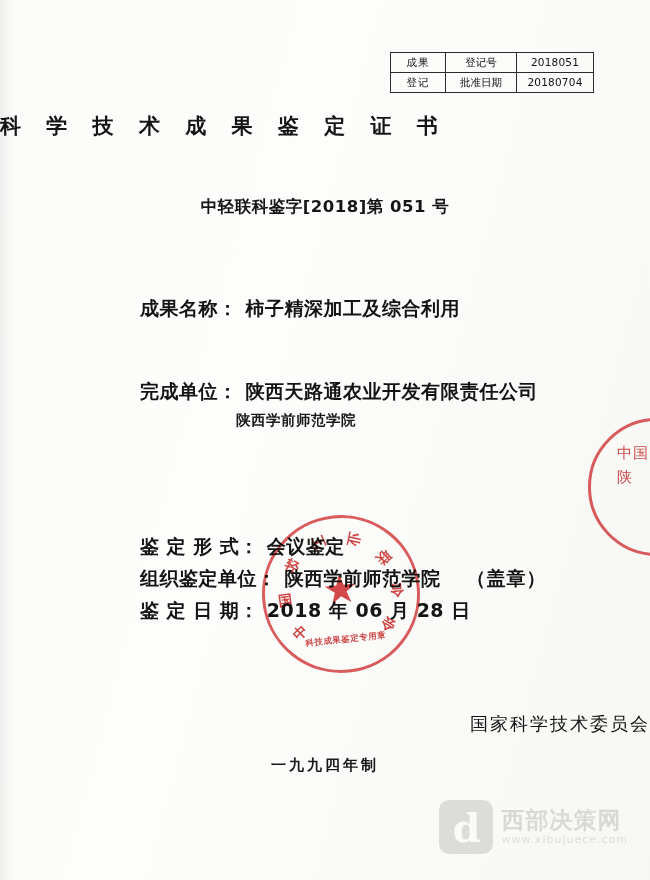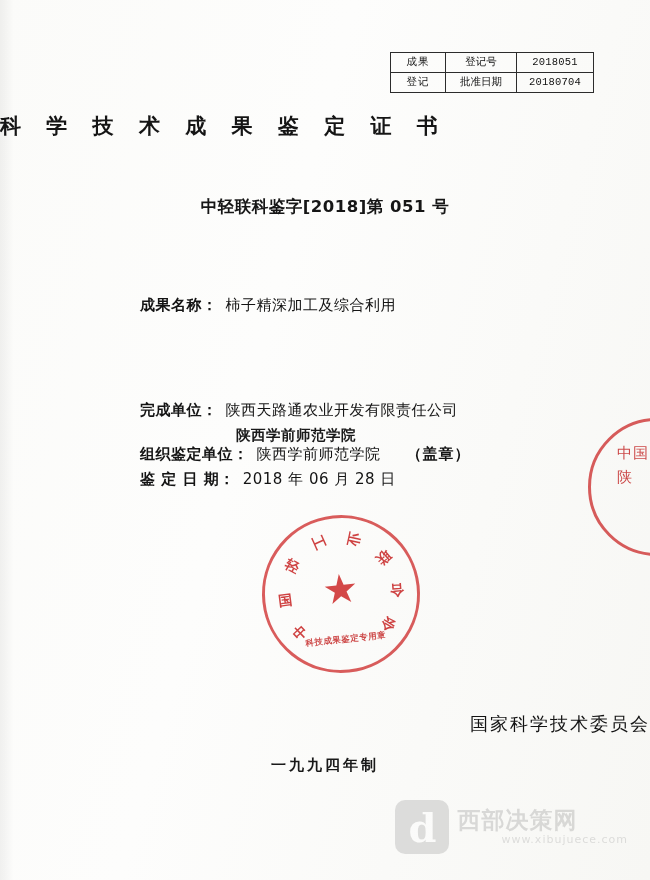--- a/index.html
+++ b/index.html
@@ -37,21 +37,20 @@
     border-collapse: collapse;
     font-size: 10.5px;
     color: #111;
   }
   .reg-table td {
     border: 1px solid #2c2c2c;
     padding: 3px 7px;
     text-align: center;
     line-height: 1.25;
     white-space: nowrap;
-    font-family: Liberation Mono, monospace;
   }
   .reg-label-merged {
     width: 40px;
     letter-spacing: 1px;
   }
   .reg-key { width: 56px; }
   .reg-val { width: 62px; letter-spacing: 0.2px; }
 
   
   .doc-title {
@@ -83,40 +82,40 @@
   .fields {
     position: absolute;
     left: 140px;
     top: 296px;
     width: 420px;
   }
   .field-row {
     display: flex;
     align-items: baseline;
     margin-bottom: 6px;
-    font-size: 15px;
+    font-size: 19px;
     font-weight: bold;
     color: #141414;
     white-space: nowrap;
   }
   .field-label {
     letter-spacing: 3px;
     margin-right: 8px;
   }
   .field-label.tight { letter-spacing: 0.5px; }
   .field-value {
     letter-spacing: 0.5px;
-    font-weight: normal;
+    font-weight: bold;
   }
   .field-suffix {
     margin-left: 26px;
     letter-spacing: 1px;
   }
 
-  .gap-lg { margin-top: 86px; }
+  .gap-lg { margin-top: 57px; }
   .gap-xl { margin-top: 104px; }
 
   .sub-line {
     font-size: 14.5px;
     font-weight: bold;
     margin: 5px 0 0 96px;
     letter-spacing: 0.5px;
   }
 
   
@@ -238,21 +237,20 @@
     font-size: 23px;
     font-weight: bold;
     letter-spacing: 1px;
     color: #8f8f8f;
   }
   .wm-url {
     font-size: 11px;
     letter-spacing: 1px;
     color: #9c9c9c;
     text-align: right;
-    margin-left: 44px;
   }
 </style>
 </head>
 <body>
 
 <div id="page">
 
   <table class="reg-table">
     <tbody>
         <tr>
@@ -278,20 +276,24 @@
       <span class="field-label tight">成果名称：</span>
       <span class="field-value">柿子精深加工及综合利用</span>
     </div>
 
     <div class="field-row gap-lg">
       <span class="field-label tight">完成单位：</span>
       <span class="field-value">陕西天路通农业开发有限责任公司</span>
     </div>
     <div class="sub-line">陕西学前师范学院</div>
 
+    <div class="field-row gap-xl">
+      <span class="field-label tight">鉴 定 形 式：</span>
+      <span class="field-value">会议鉴定</span>
+    </div>
 
     <div class="field-row">
       <span class="field-label tight">组织鉴定单位：</span>
       <span class="field-value">陕西学前师范学院</span>
       <span class="field-suffix">（盖章）</span>
     </div>
 
     <div class="field-row">
       <span class="field-label tight">鉴 定 日 期：</span>
       <span class="field-value date-value">2018 年 06 月 28 日</span>

